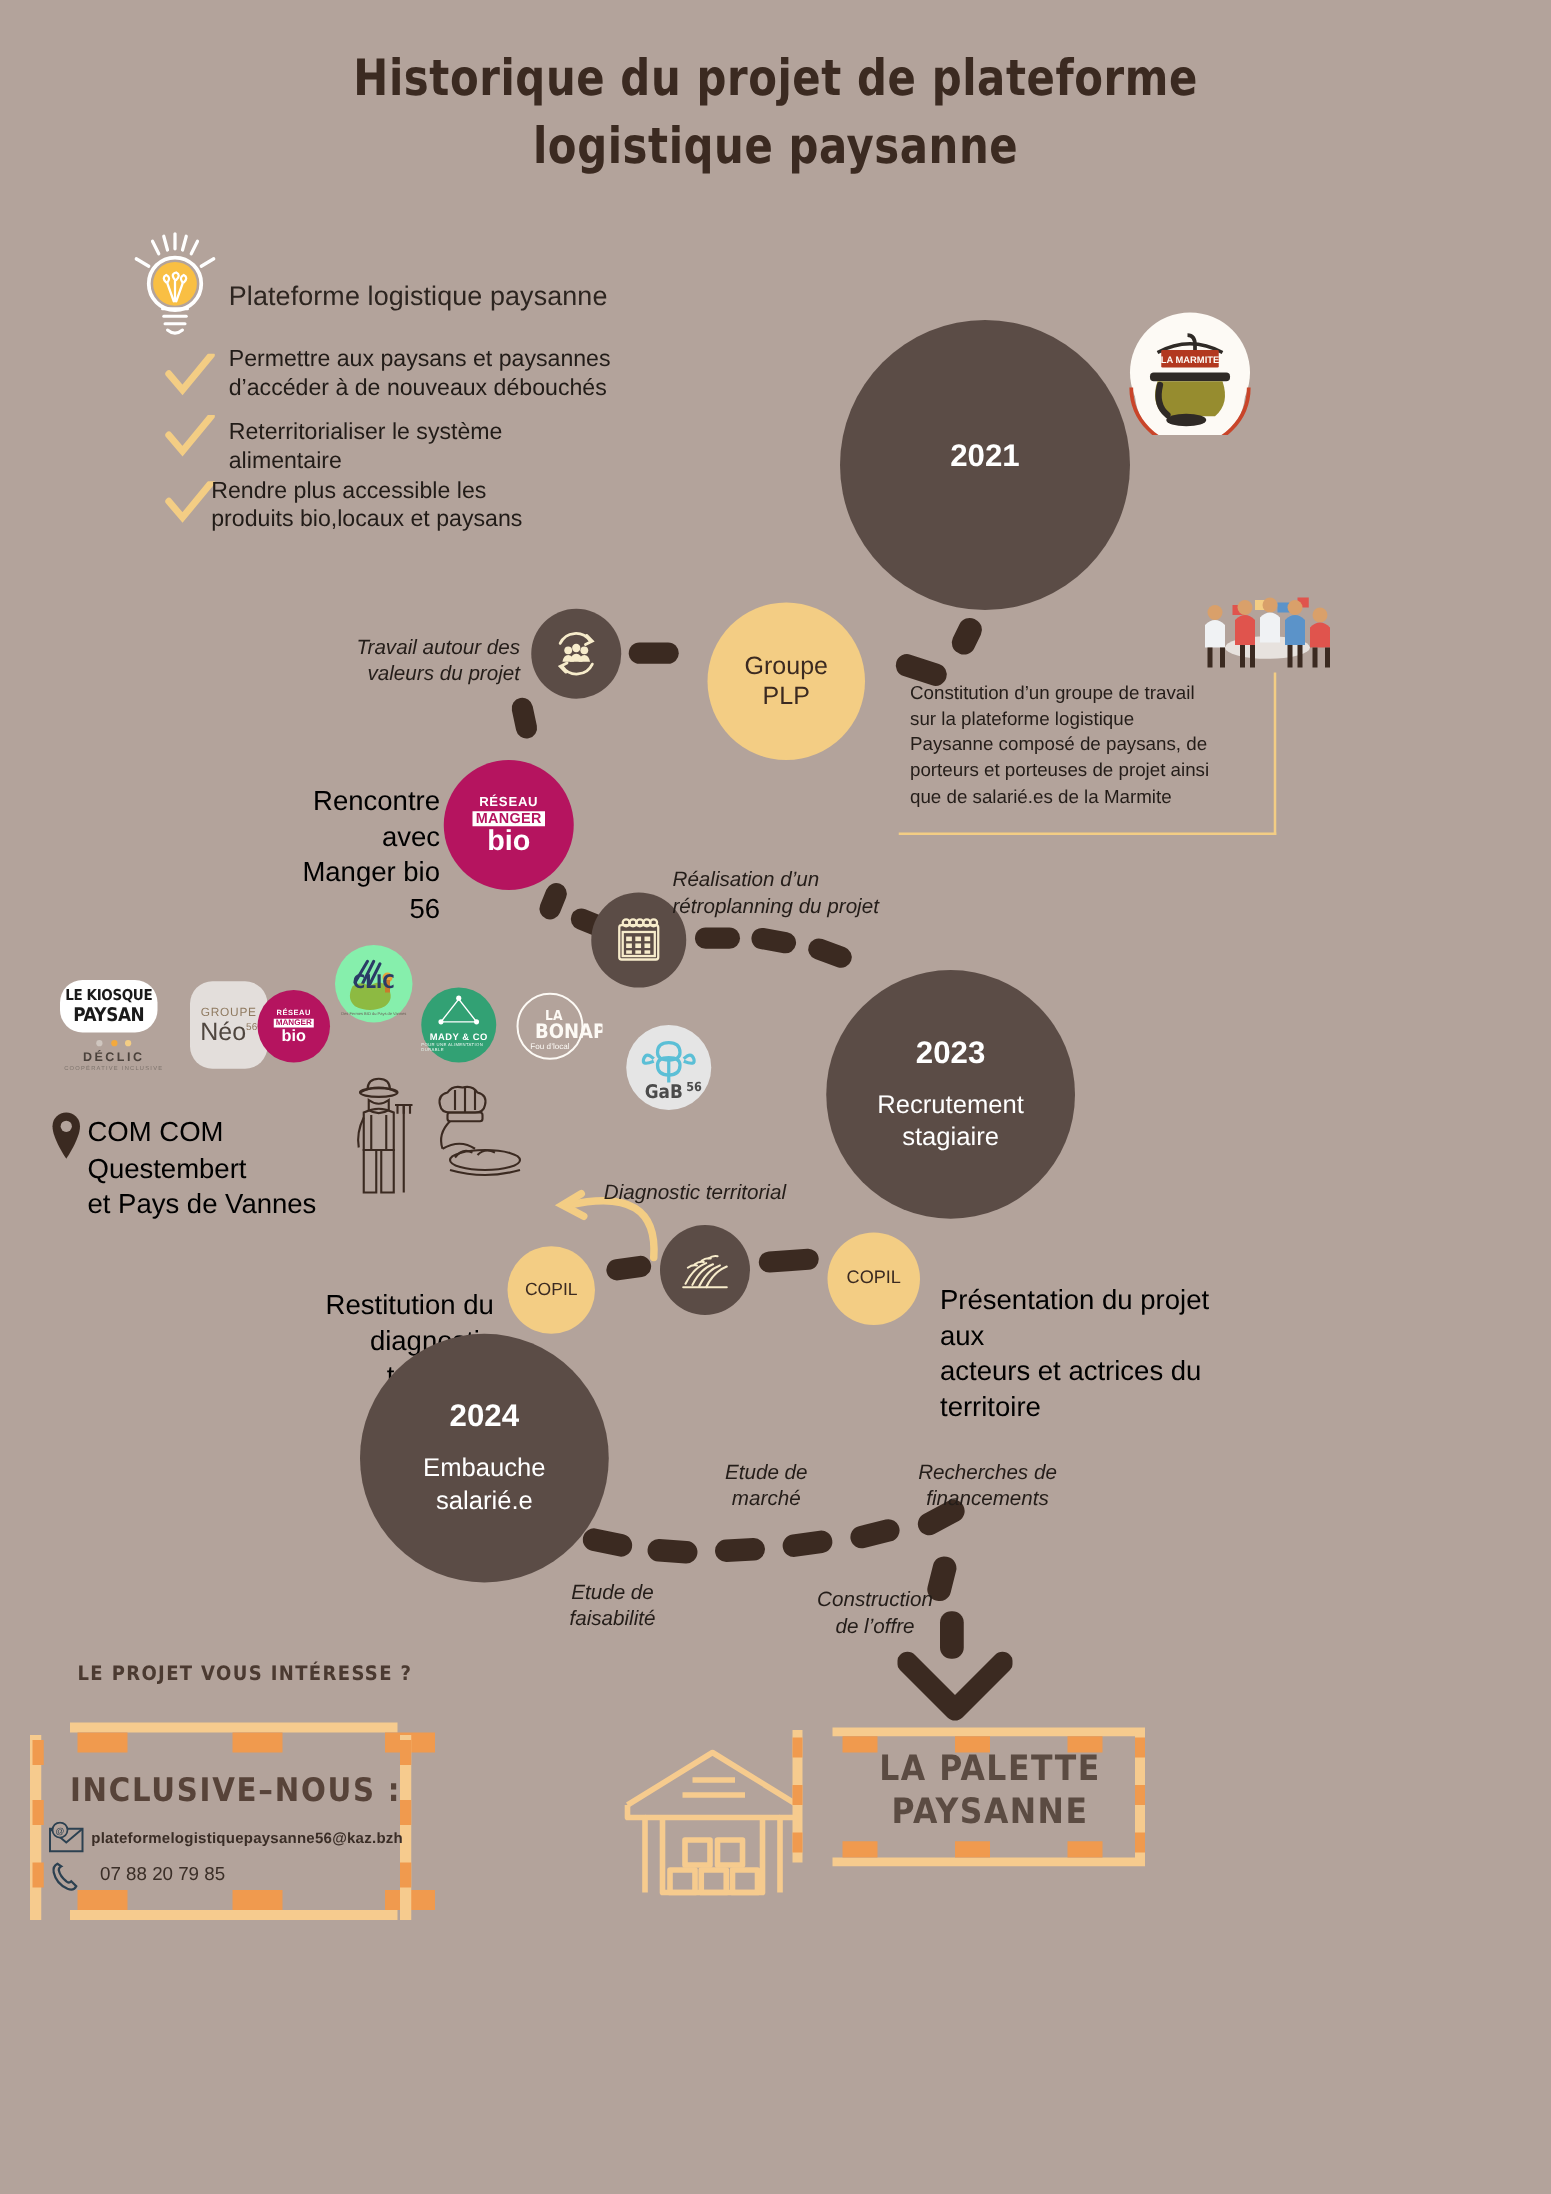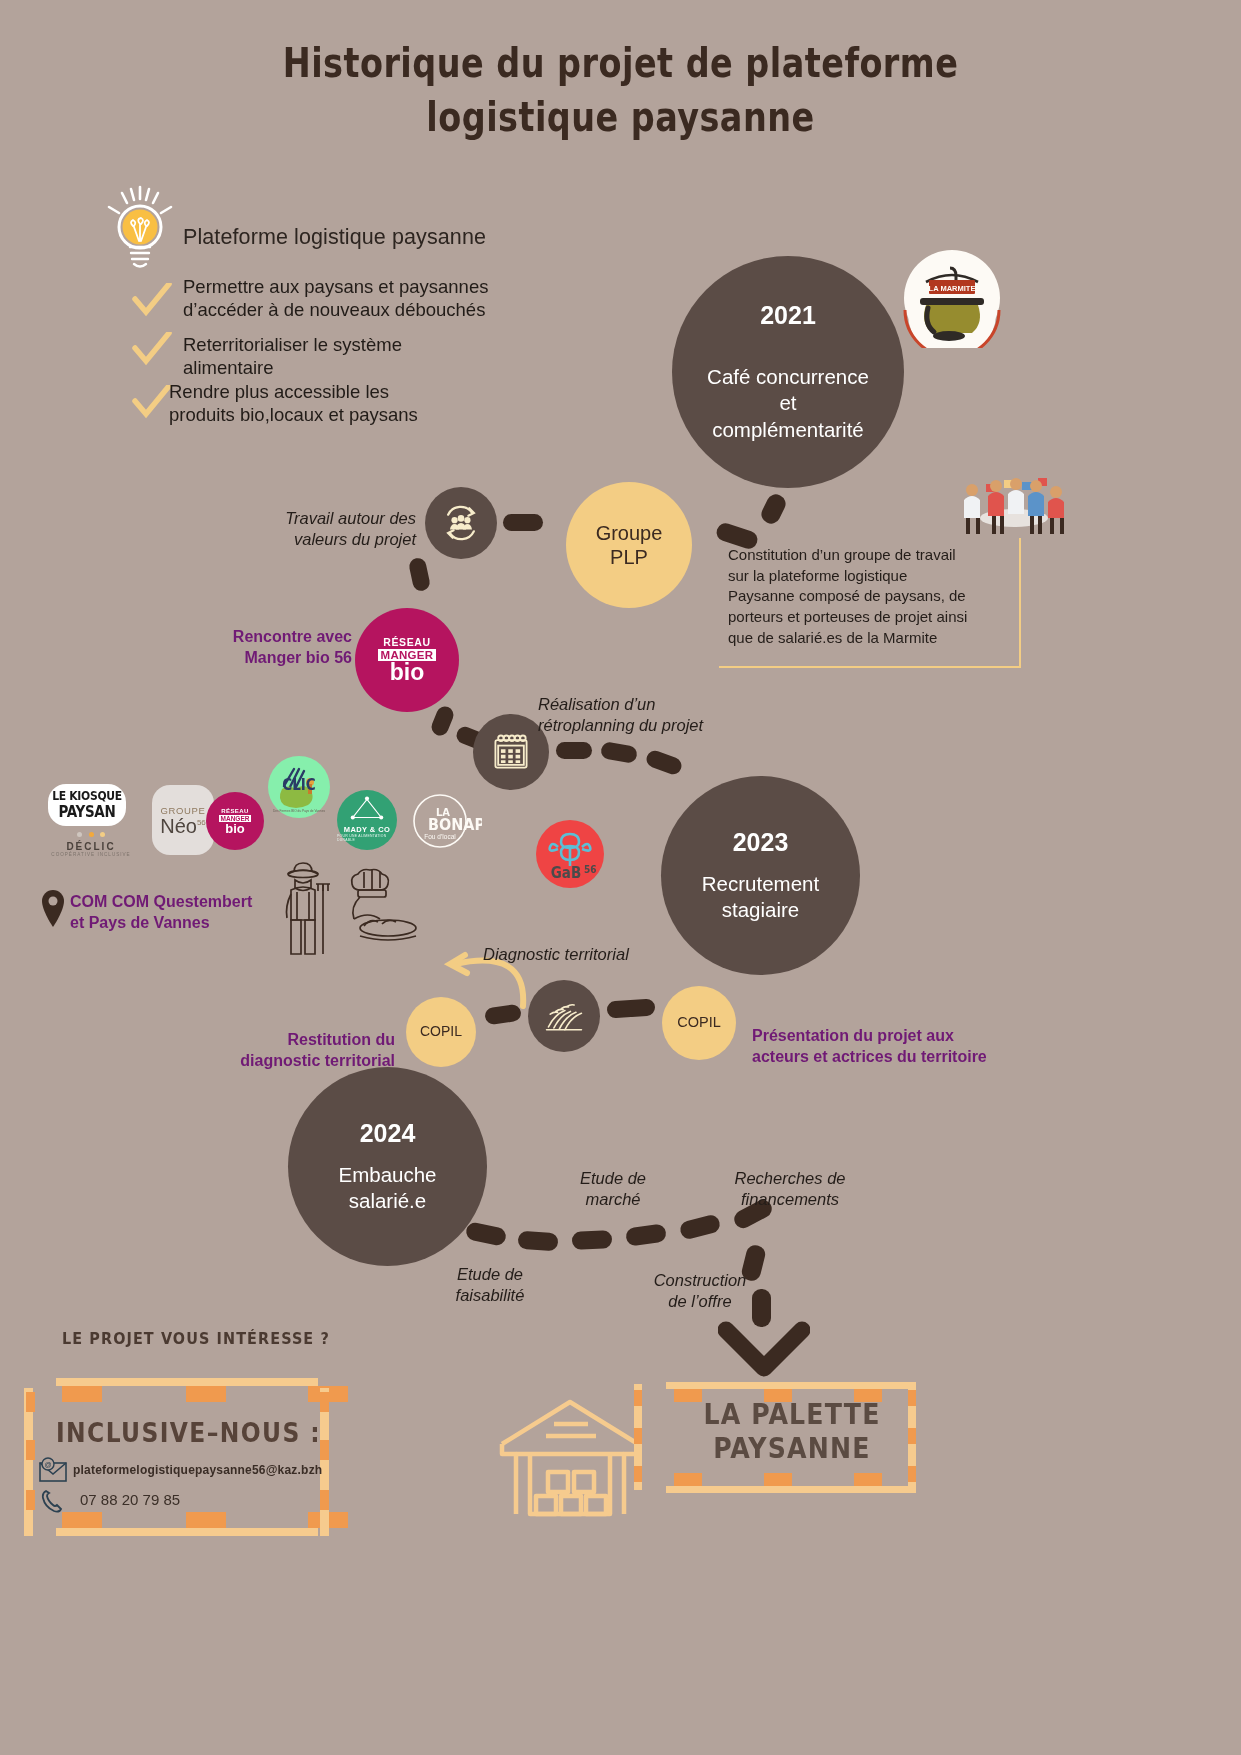--- a/index.html
+++ b/index.html
@@ -47,21 +47,21 @@
   }
 
   
   .iconcircle{
     border-radius:50%; background:#5b4c46;
     display:flex; align-items:center; justify-content:center;
   }
 
   
   .cap{ position:absolute; font-style:italic; font-size:16.5px; line-height:1.28; color:#241d19; }
-  .capn{ position:absolute; font-size:16px; line-height:1.3; color:#701a75;font-weight:bold; }
+  .capn{ position:absolute; font-size:22px; line-height:1.3; color:#000000; }
 
   
   .dash{ position:absolute; background:#3b2a21; border-radius:9px; }
 
   
   #rmb{
     left:355px; top:608px; width:104px; height:104px; border-radius:50%;
     background:#b5145f; display:flex; flex-direction:column;
     align-items:center; justify-content:center; color:#fff;
   }
@@ -167,25 +167,20 @@
       <path d="M4 16 L15 29 L38 1" fill="none" stroke="#f3cd84" stroke-width="5.5" stroke-linecap="round"></path>
     </svg>
 </div>
 <div class="bullet" style="left:169px;top:380px;width:370px;">
   <div>Rendre plus accessible les</div>
   <div>produits bio,locaux et paysans</div>
 </div>
 
 <div class="bigcircle abs" style="left:672px;top:256px;width:232px;height:232px;gap:20px;">
   <div class="yr">2021</div>
-  <div class="lbl">
-    <div>Café concurrence</div>
-    <div>et</div>
-    <div>complémentarité</div>
-  </div>
 </div>
 
 <div class="abs" style="left:902px;top:248px;width:100px;height:100px;">
   <svg viewBox="0 0 100 100" width="100" height="100">
     <circle cx="50" cy="50" r="48" fill="#fdfaf5"></circle>
     <path d="M6 66 a44 44 0 0 0 88 0 z" fill="#fdfaf5"></path>
     <path d="M3 62 a47 47 0 0 0 94 0" fill="none" stroke="#c9452a" stroke-width="3"></path>
     <path d="M24 34 q26 -14 52 0" fill="none" stroke="#2f2a26" stroke-width="2.6"></path>
     <rect x="27" y="32" width="46" height="14" fill="#b2381f" rx="1"></rect>
     <text x="50" y="42.5" font-family="'Liberation Sans',sans-serif" font-size="7.5" font-weight="bold" fill="#fdfaf5" text-anchor="middle">LA MARMITE</text>
@@ -394,21 +389,21 @@
 
 <div class="logobox" style="left:406px;top:790px;width:76px;height:62px;">
   <svg viewBox="0 0 76 62" width="76" height="62">
     <circle cx="34" cy="31" r="26" fill="none" stroke="#fdfaf5" stroke-width="1.6"></circle>
     <text x="30" y="26" font-family="'DejaVu Sans Condensed','Liberation Sans',sans-serif" font-size="11" font-weight="bold" fill="#fdfaf5">LA</text>
     <text x="22" y="40" font-family="'DejaVu Sans Condensed','Liberation Sans',sans-serif" font-size="16" font-weight="bold" fill="#fdfaf5">BONAPP</text>
     <text x="34" y="49" font-family="'Liberation Sans',sans-serif" font-size="6.5" fill="#fdfaf5" text-anchor="middle">Fou d’local</text>
   </svg>
 </div>
 
-<div class="logobox" style="left:536px;top:820px;width:68px;height:68px;border-radius:50%;background:#ef4444;">
+<div class="logobox" style="left:501px;top:820px;width:68px;height:68px;border-radius:50%;background:#e5e5e5;">
   <svg viewBox="0 0 68 68" width="68" height="68">
     <g stroke="#5bbfd6" stroke-width="2.6" fill="none">
       <path d="M34 14 q-9 0 -9 8 q0 6 9 6 q9 0 9 -6 q0 -8 -9 -8z"></path>
       <path d="M34 40 q-9 0 -9 -8 q0 -6 9 -6 q9 0 9 6 q0 8 -9 8z"></path>
       <path d="M22 27 q-6 -6 -8 0 q-2 6 8 2"></path>
       <path d="M46 27 q6 -6 8 0 q2 6 -8 2"></path>
       <line x1="34" y1="28" x2="34" y2="46"></line>
     </g>
     <text x="30" y="58" font-family="'DejaVu Sans Condensed','Liberation Sans',sans-serif" font-size="15" font-weight="bold" fill="#4b4b4b" text-anchor="middle">GaB</text>
     <text x="48" y="53" font-family="'DejaVu Sans Condensed','Liberation Sans',sans-serif" font-size="10" font-weight="bold" fill="#4b4b4b">56</text>

